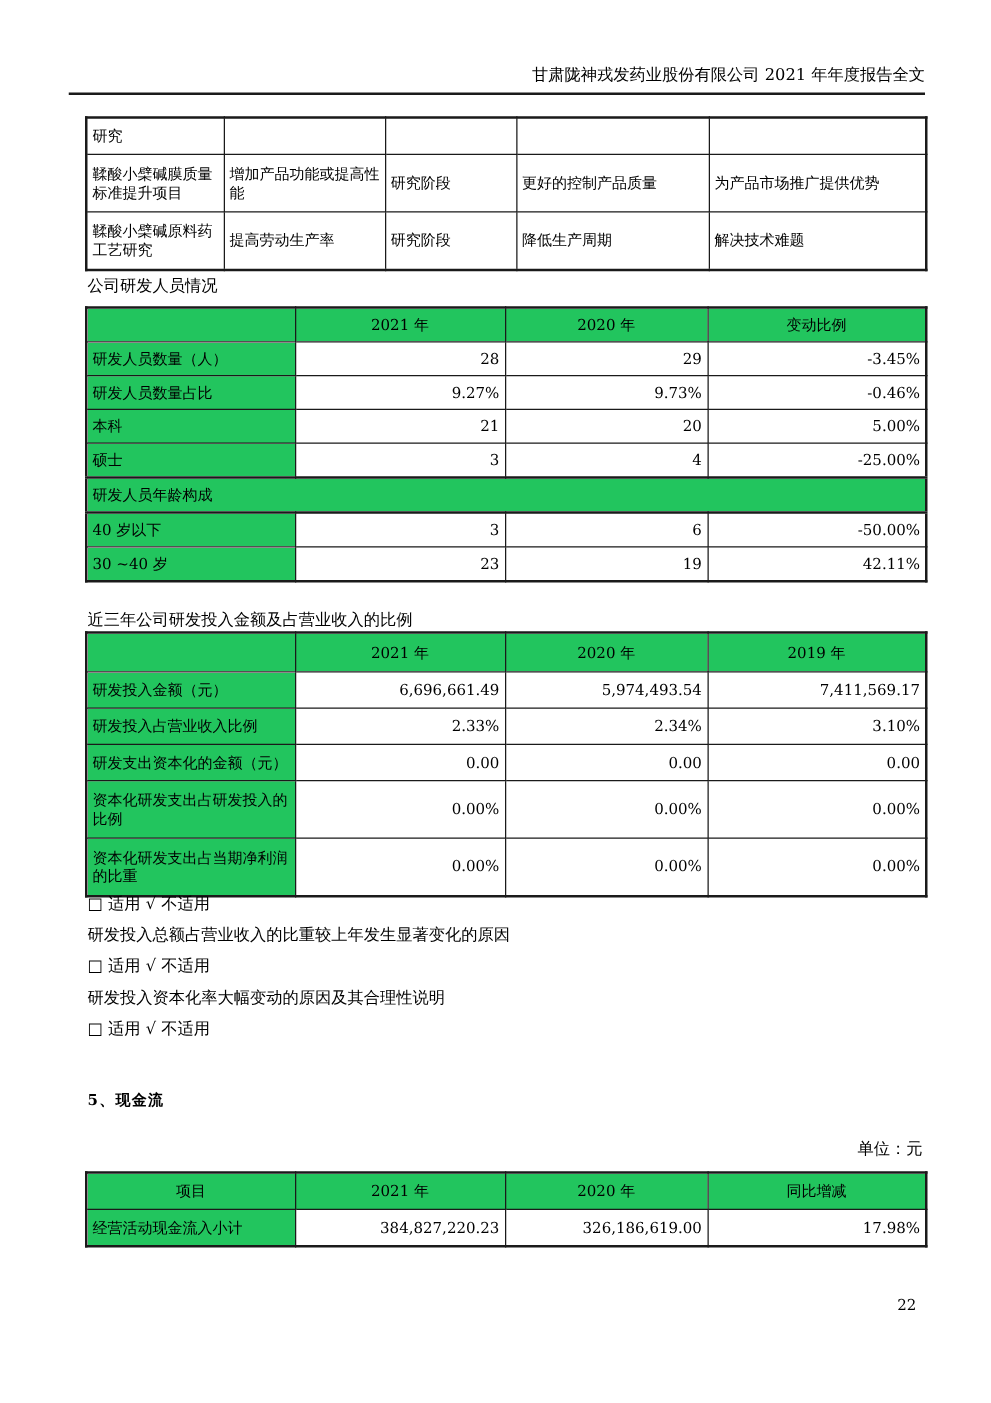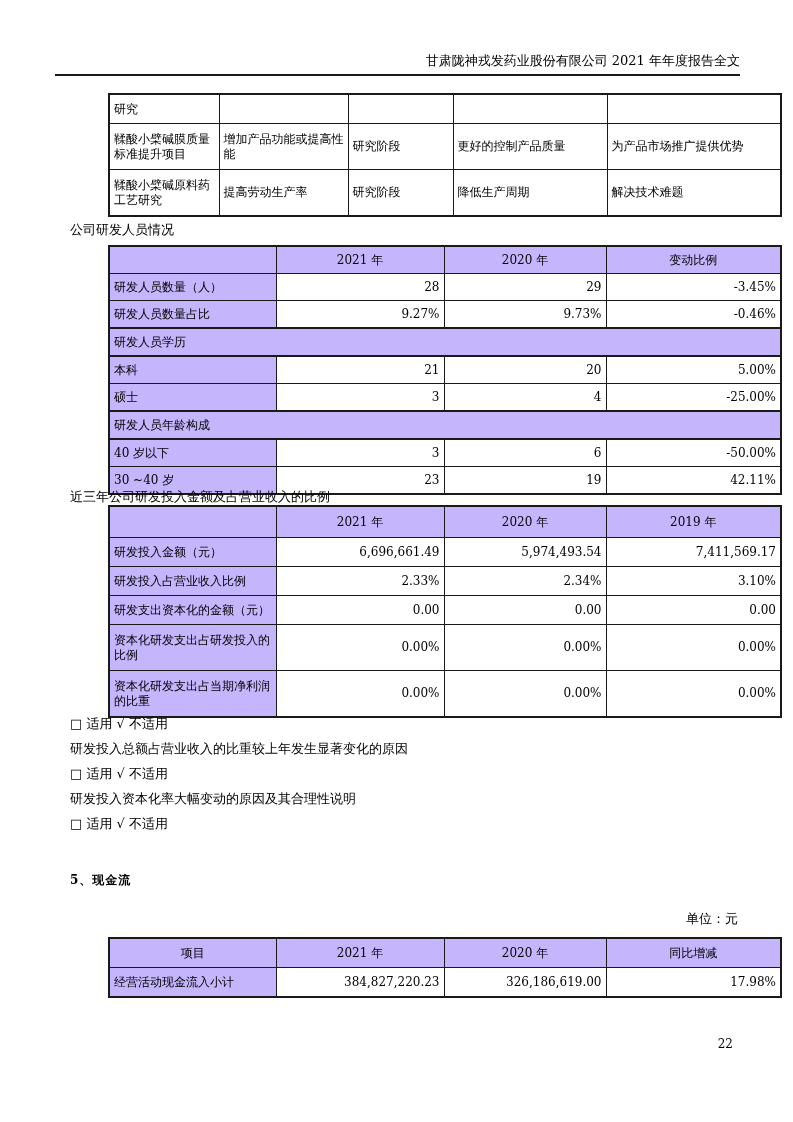--- a/index.html
+++ b/index.html
@@ -10,33 +10,32 @@
   }
   .page-header{
     position:absolute;top:50px;left:55px;width:685px;
     text-align:right;font-size:13px;line-height:22px;
     border-bottom:2px solid #1a1a1a;padding-bottom:2px;
   }
   .abs{position:absolute;left:68px;width:672px;}
   table{
     border-collapse:collapse;table-layout:fixed;width:672px;
     border:2px solid #1a1a1a;
-    margin-left:40px;
   }
   td{
     border:1px solid #1a1a1a;
     font-size:12px;line-height:15px;
     padding:2px 4px;vertical-align:middle;
     overflow:hidden;word-break:break-all;
   }
   tr.h26 td{height:22px;}
   tr.h28 td{height:24px;}
   tr.h30 td{height:26px;}
   tr.h45 td{height:41px;}
-  td.gray{background:#c4b5fd;}
+  td.gray{background:#22c55e;}
   td.ctr{text-align:center;}
   td.num{text-align:right;}
   td.lbl{text-align:left;}
   tr.section td{border-top:2px solid #1a1a1a;border-bottom:2px solid #1a1a1a;}
   .tbl-label{position:absolute;left:70px;font-size:13px;line-height:18px;text-align:center;}
   .notes{position:absolute;left:70px;top:716px;width:670px;}
   .note-q,.note-a{font-size:13px;line-height:16px;margin-bottom:9px;height:16px;}
   .section-heading{
     position:absolute;left:70px;top:872px;
     font-size:12px;font-weight:bold;letter-spacing:1px;
@@ -105,23 +104,20 @@
         <td class="num">28</td>
         <td class="num">29</td>
         <td class="num">-3.45%</td>
       </tr>
       <tr class="h26">
         <td class="gray lbl">研发人员数量占比</td>
         <td class="num">9.27%</td>
         <td class="num">9.73%</td>
         <td class="num">-0.46%</td>
       </tr>
-      <tr class="section h26">
-        <td class="gray lbl" colspan="4">研发人员学历</td>
-      </tr>
       <tr class="h26">
         <td class="gray lbl">本科</td>
         <td class="num">21</td>
         <td class="num">20</td>
         <td class="num">5.00%</td>
       </tr>
       <tr class="h26">
         <td class="gray lbl">硕士</td>
         <td class="num">3</td>
         <td class="num">4</td>

